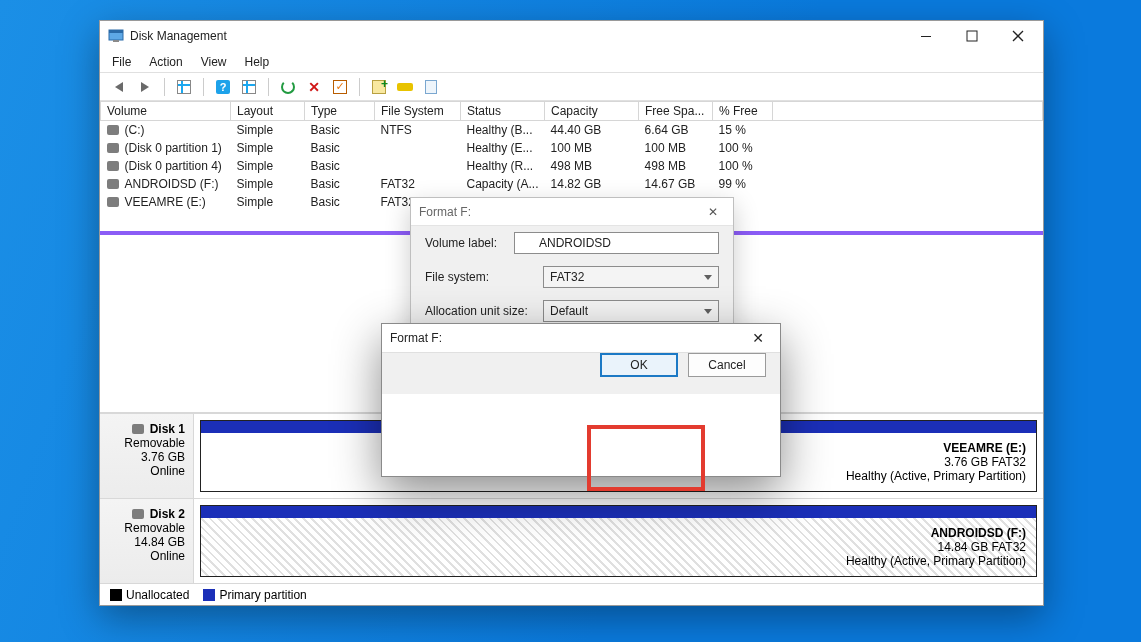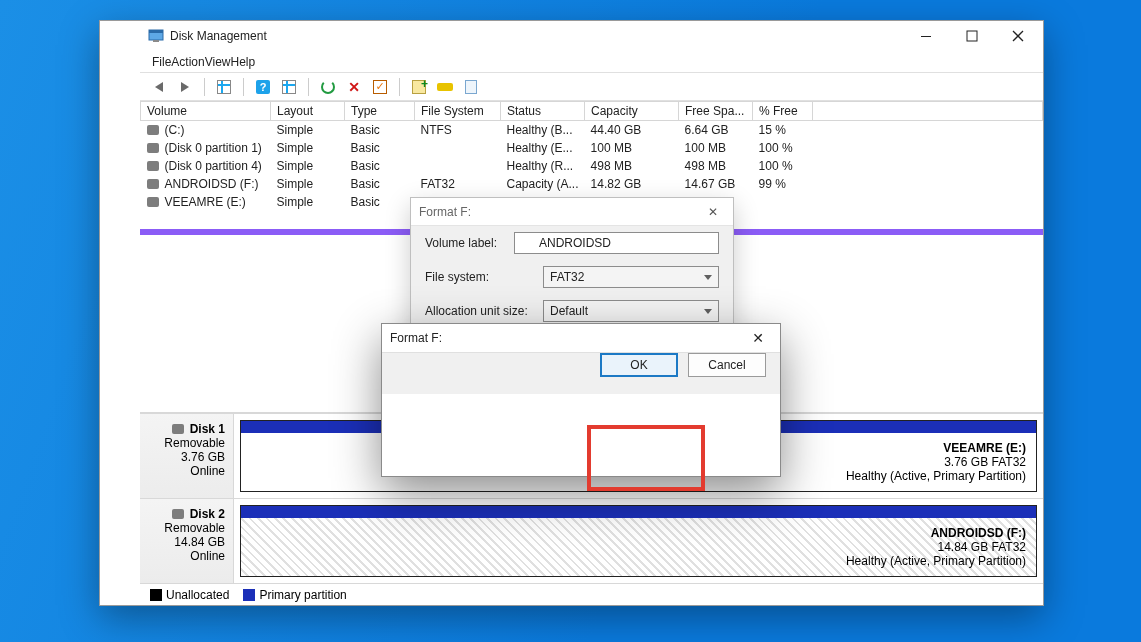--- a/index.html
+++ b/index.html
@@ -1,47 +1,47 @@
 <!DOCTYPE html>
 <html><head>
 <meta charset="utf-8">
 <style>
   * { box-sizing: border-box; font-family: "Segoe UI", Tahoma, sans-serif; font-size: 12px; }
   body { margin:0; background:#0a7fdb; width:1141px; height:642px; position:relative; overflow:hidden;}
   .desktop { width:1141px; height:642px; background:linear-gradient(110deg,#1b8fe6 0%,#0a7add 60%,#0a7add 100%); position:relative; }
   .window {
     position:absolute; left:99px; top:20px; width:945px; height:586px;
     background:#ffffff; border:1px solid #9a9a9a; box-shadow:0 12px 36px rgba(0,0,0,.35);
-    display:flex; flex-direction:column;padding-left:40px;
+    display:flex; flex-direction:column;
   }
   .titlebar { height:30px; display:flex; align-items:center; padding:0 2px 0 8px; background:#fff; }
   .titlebar .title { margin-left:6px; color:#222; flex:1; }
   .titlecontrols { display:flex; }
   .tc { width:46px; height:30px; display:flex; align-items:center; justify-content:center; color:#222; }
   .app-icon { width:16px; height:16px; display:inline-block; }
-  .menubar { height:22px; display:flex; align-items:center; padding:0 12px; border-bottom:1px solid #e0e0e0; }
+  .menubar { height:22px; display:flex; align-items:center; gap:18px; padding:0 12px; border-bottom:1px solid #e0e0e0; }
   .menubar span { color:#222; }
   .toolbar { height:28px; display:flex; align-items:center; gap:4px; padding:0 8px; border-bottom:1px solid #e0e0e0; }
   .toolbtn { width:22px; height:22px; display:flex; align-items:center; justify-content:center; }
   .tsep { width:1px; height:18px; background:#ccc; margin:0 4px; }
   .arrow-left { width:0;height:0;border-top:5px solid transparent;border-bottom:5px solid transparent;border-right:8px solid #6a6a6a; display:inline-block;}
   .arrow-right{ width:0;height:0;border-top:5px solid transparent;border-bottom:5px solid transparent;border-left:8px solid #6a6a6a; display:inline-block;}
   .ico-grid { width:14px;height:14px;background:linear-gradient(#fff,#fff);border:1px solid #888;position:relative;}
   .ico-grid::before,.ico-grid::after{content:"";position:absolute;background:#1ba7ef;}
   .ico-grid::before{left:0;right:0;top:3px;height:2px;}
   .ico-grid::after{left:3px;top:0;bottom:0;width:2px;}
   .ico-help{width:14px;height:14px;border-radius:2px;background:#1da2ea;color:#fff;display:flex;align-items:center;justify-content:center;font-weight:bold;font-size:11px;}
   .ico-refresh{width:14px;height:14px;border:2px solid #219a40;border-radius:50%;border-top-color:transparent;}
   .ico-x{width:14px;height:14px;color:#d01616;font-weight:bold;font-size:14px;display:flex;align-items:center;justify-content:center;}
   .ico-check{width:14px;height:14px;border:1px solid #b85c00;color:#e8750c;display:flex;align-items:center;justify-content:center;font-size:11px;}
   .ico-new{width:14px;height:14px;background:#f8e8a0;border:1px solid #b8a040;position:relative;}
   .ico-new::after{content:"+";position:absolute;right:-3px;top:-4px;color:#0c8a20;font-weight:bold;font-size:12px;}
   .ico-key{width:16px;height:8px;background:#e8c300;border-radius:2px;}
   .ico-doc{width:12px;height:14px;background:#eef5fb;border:1px solid #7aa7d0;}
-  .table-wrap { height:134px; overflow:hidden; border-bottom:6px solid #8b5cf6;}
+  .table-wrap { height:134px; overflow:hidden; border-bottom:4px solid #8b5cf6;}
   table.vol { width:100%; border-collapse:collapse; }
   table.vol th { text-align:left; font-weight:400; background:#fff; border:1px solid #d6d6d6; padding:2px 6px; height:18px; color:#222; white-space:nowrap;}
   table.vol td { padding:2px 6px; color:#222; white-space:nowrap; }
   .vol-icon{display:inline-block;width:12px;height:10px;background:#7d7d7d;border-radius:2px;margin-right:6px;position:relative;top:1px;}
   .middle-blank { flex:1; min-height:120px; background:#fff; }
   .diskpane { display:flex; border-top:1px solid #d8d8d8;text-align:right; }
   .diskinfo { width:94px; padding:8px; background:linear-gradient(#f4f4f4,#ececec); border-right:1px solid #d8d8d8; }
   .diskinfo .dname { font-weight:700; }
   .diskpart { flex:1; padding:6px; }
   .vol-box { border:1px solid #222; background:#fff; }

